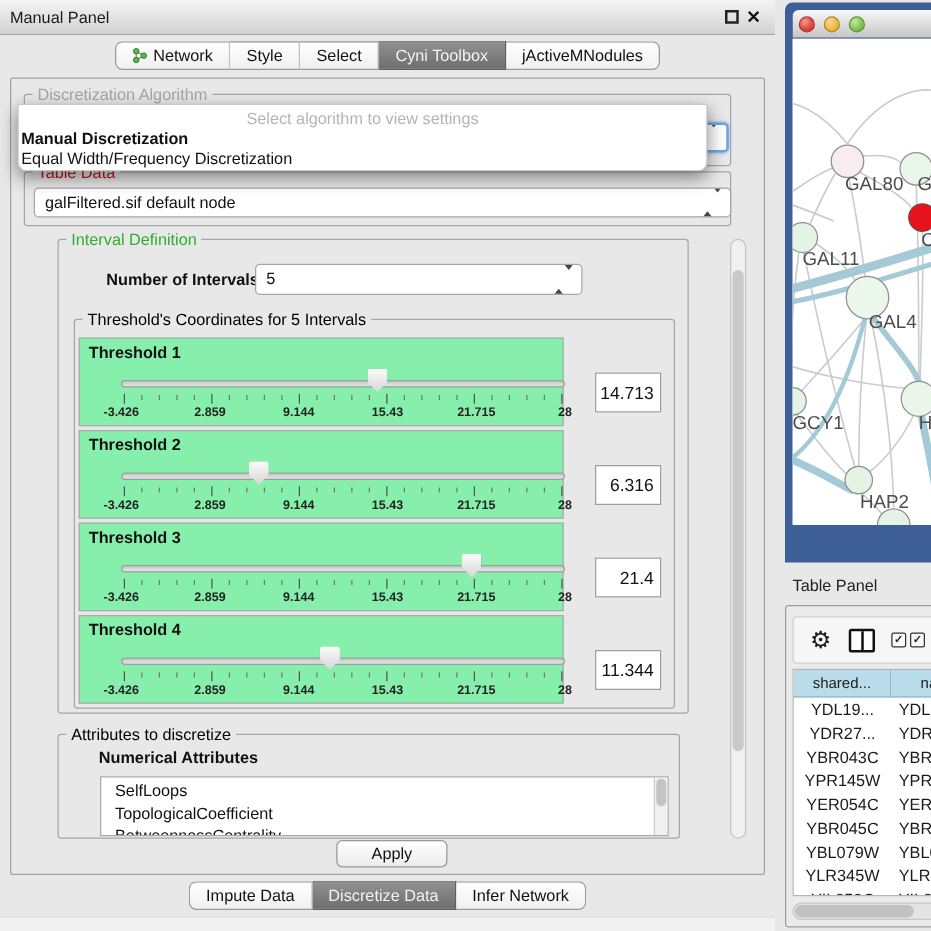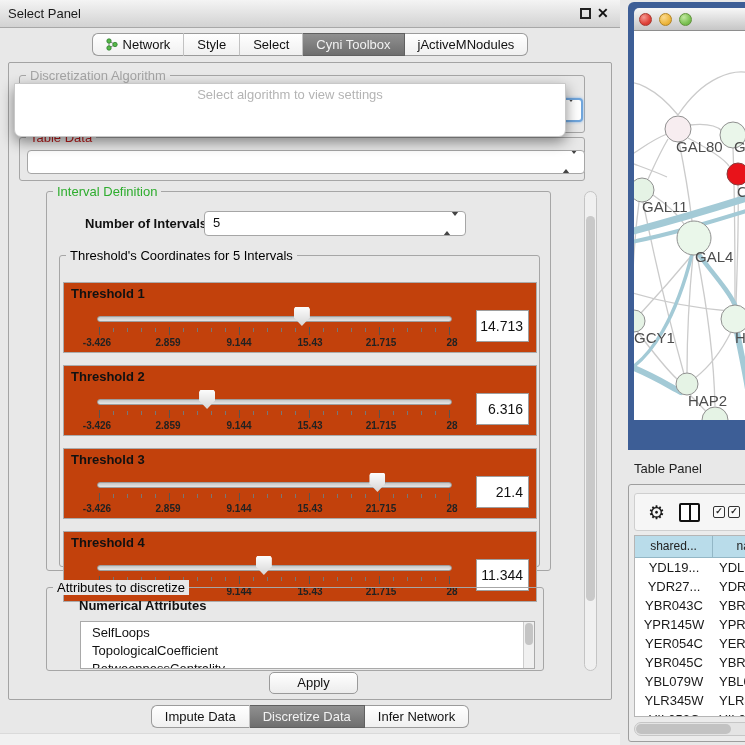--- a/index.html
+++ b/index.html
@@ -42,21 +42,21 @@
     border-top:5px solid #444; }
   .focusring { border:2px solid #6FA5DC; box-shadow:0 0 3px #7FB0E6; }
 
   .popup { position:absolute; left:5px; top:20px; width:552px; height:54px; background:#FFF;
     border:1px solid #C8C8C8; border-radius:0 0 7px 7px; box-shadow:0 5px 14px rgba(0,0,0,0.45); z-index:60; }
   .popup-hint { text-align:center; color:#B4B4B4; font-size:13px; padding-top:3px; line-height:16px; }
   .pitem { font-size:13px; line-height:16px; padding-left:2px; color:#111; white-space:nowrap; }
   .pbold { font-weight:bold; }
 
   
-  .thp { position:relative; width:474px; height:71px; border:1px solid #ABABAB; background:#c2410c; margin-bottom:3px;margin-top:12px; }
+  .thp { position:relative; width:388px; height:71px; border:1px solid #ABABAB; background:#86efac; margin-bottom:3px; }
   .thlabel { position:absolute; left:7px; top:3px; font-size:13px; font-weight:bold; color:#111; }
   .sliderarea { position:absolute; left:33px; top:22px; width:355px; height:46px;text-decoration:underline; }
   .strack { position:absolute; left:0; top:11px; width:100%; height:6px;
     background:linear-gradient(#C6C6C6,#E6E6E6); border:1px solid #9E9E9E; border-radius:3px; }
   .sthumb { position:absolute; top:2px; width:16px; height:19px;
     background:linear-gradient(#FCFCFC,#D6D6D6);
     clip-path:polygon(8% 0,92% 0,100% 10%,100% 55%,50% 100%,0 55%,0 10%);
     filter:drop-shadow(0 0 1px #777); }
   .sticks { position:absolute; left:2px; right:2px; top:22px; height:9px; display:flex; justify-content:space-between; align-items:flex-start; }
   .tickm { width:1px; background:#555; }
@@ -112,21 +112,21 @@
   .tcell.c1 { text-align:center; }
   .tcell.c2 { padding-left:6px; }
   .tp-hscroll { position:absolute; left:5px; bottom:5px; right:3px; height:14px; background:#E4E4E4;
     border:1px solid #C6C6C6; border-radius:7px; }
   .tp-hscroll .hthumb { position:absolute; left:1px; top:1px; width:95px; height:10px; background:#C2C2C2; border-radius:5px; }
 </style>
 </head>
 <body>
 
 <div class="titlebar">
-  <span class="title">Select Panel</span>
+  <span class="title">Manual Panel</span>
   <span class="float-btn"></span>
   <span class="close-btn">✕</span>
 </div>
 
 <div class="tabstrip" id="top-tabs">
     <div class="seg">
       <span class="tabicon">
         <svg width="12" height="13" viewBox="0 0 12 13">
           <line x1="3" y1="3" x2="9" y2="6.5" stroke="#888" stroke-width="1"></line>
           <line x1="3" y1="10" x2="9" y2="6.5" stroke="#888" stroke-width="1"></line>
@@ -156,26 +156,31 @@
 
   <div class="group" style="left:10px; top:12px; width:566px; height:58px;">
     <span class="legend gray">Discretization Algorithm</span>
   </div>
   <div class="combo focusring" style="left:18px; top:35px; width:556px; height:24px;">
     <span class="arrows"><span class="arr-up"></span><span class="arr-dn"></span></span>
   </div>
 
   <div class="popup">
     <div class="popup-hint">Select algorithm to view settings</div>
+    <div id="popup-items">
+        <div class="pitem pbold">Manual Discretization</div>
+        <div class="pitem">Equal Width/Frequency Discretization</div>
+      </div>
   </div>
 
   <div class="group" style="left:10px; top:74px; width:566px; height:44px;">
     <span class="legend">Table Data</span>
   </div>
   <div class="combo" style="left:18px; top:87px; width:558px; height:24px;">
+    <span>galFiltered.sif default node</span>
     <span class="arrows"><span class="arr-up"></span><span class="arr-dn"></span></span>
   </div>
 
   <div class="group" style="left:37px; top:128px; width:505px; height:380px;">
     <span class="legend green">Interval Definition</span>
 
     <span style="position:absolute; left:38px; top:24px; font-size:13px; font-weight:bold; color:#111;">Number of Intervals</span>
     <div class="combo" style="left:157px; top:19px; width:262px; height:25px;">
       <span>5</span>
       <span class="arrows"><span class="arr-up"></span><span class="arr-dn"></span></span>

